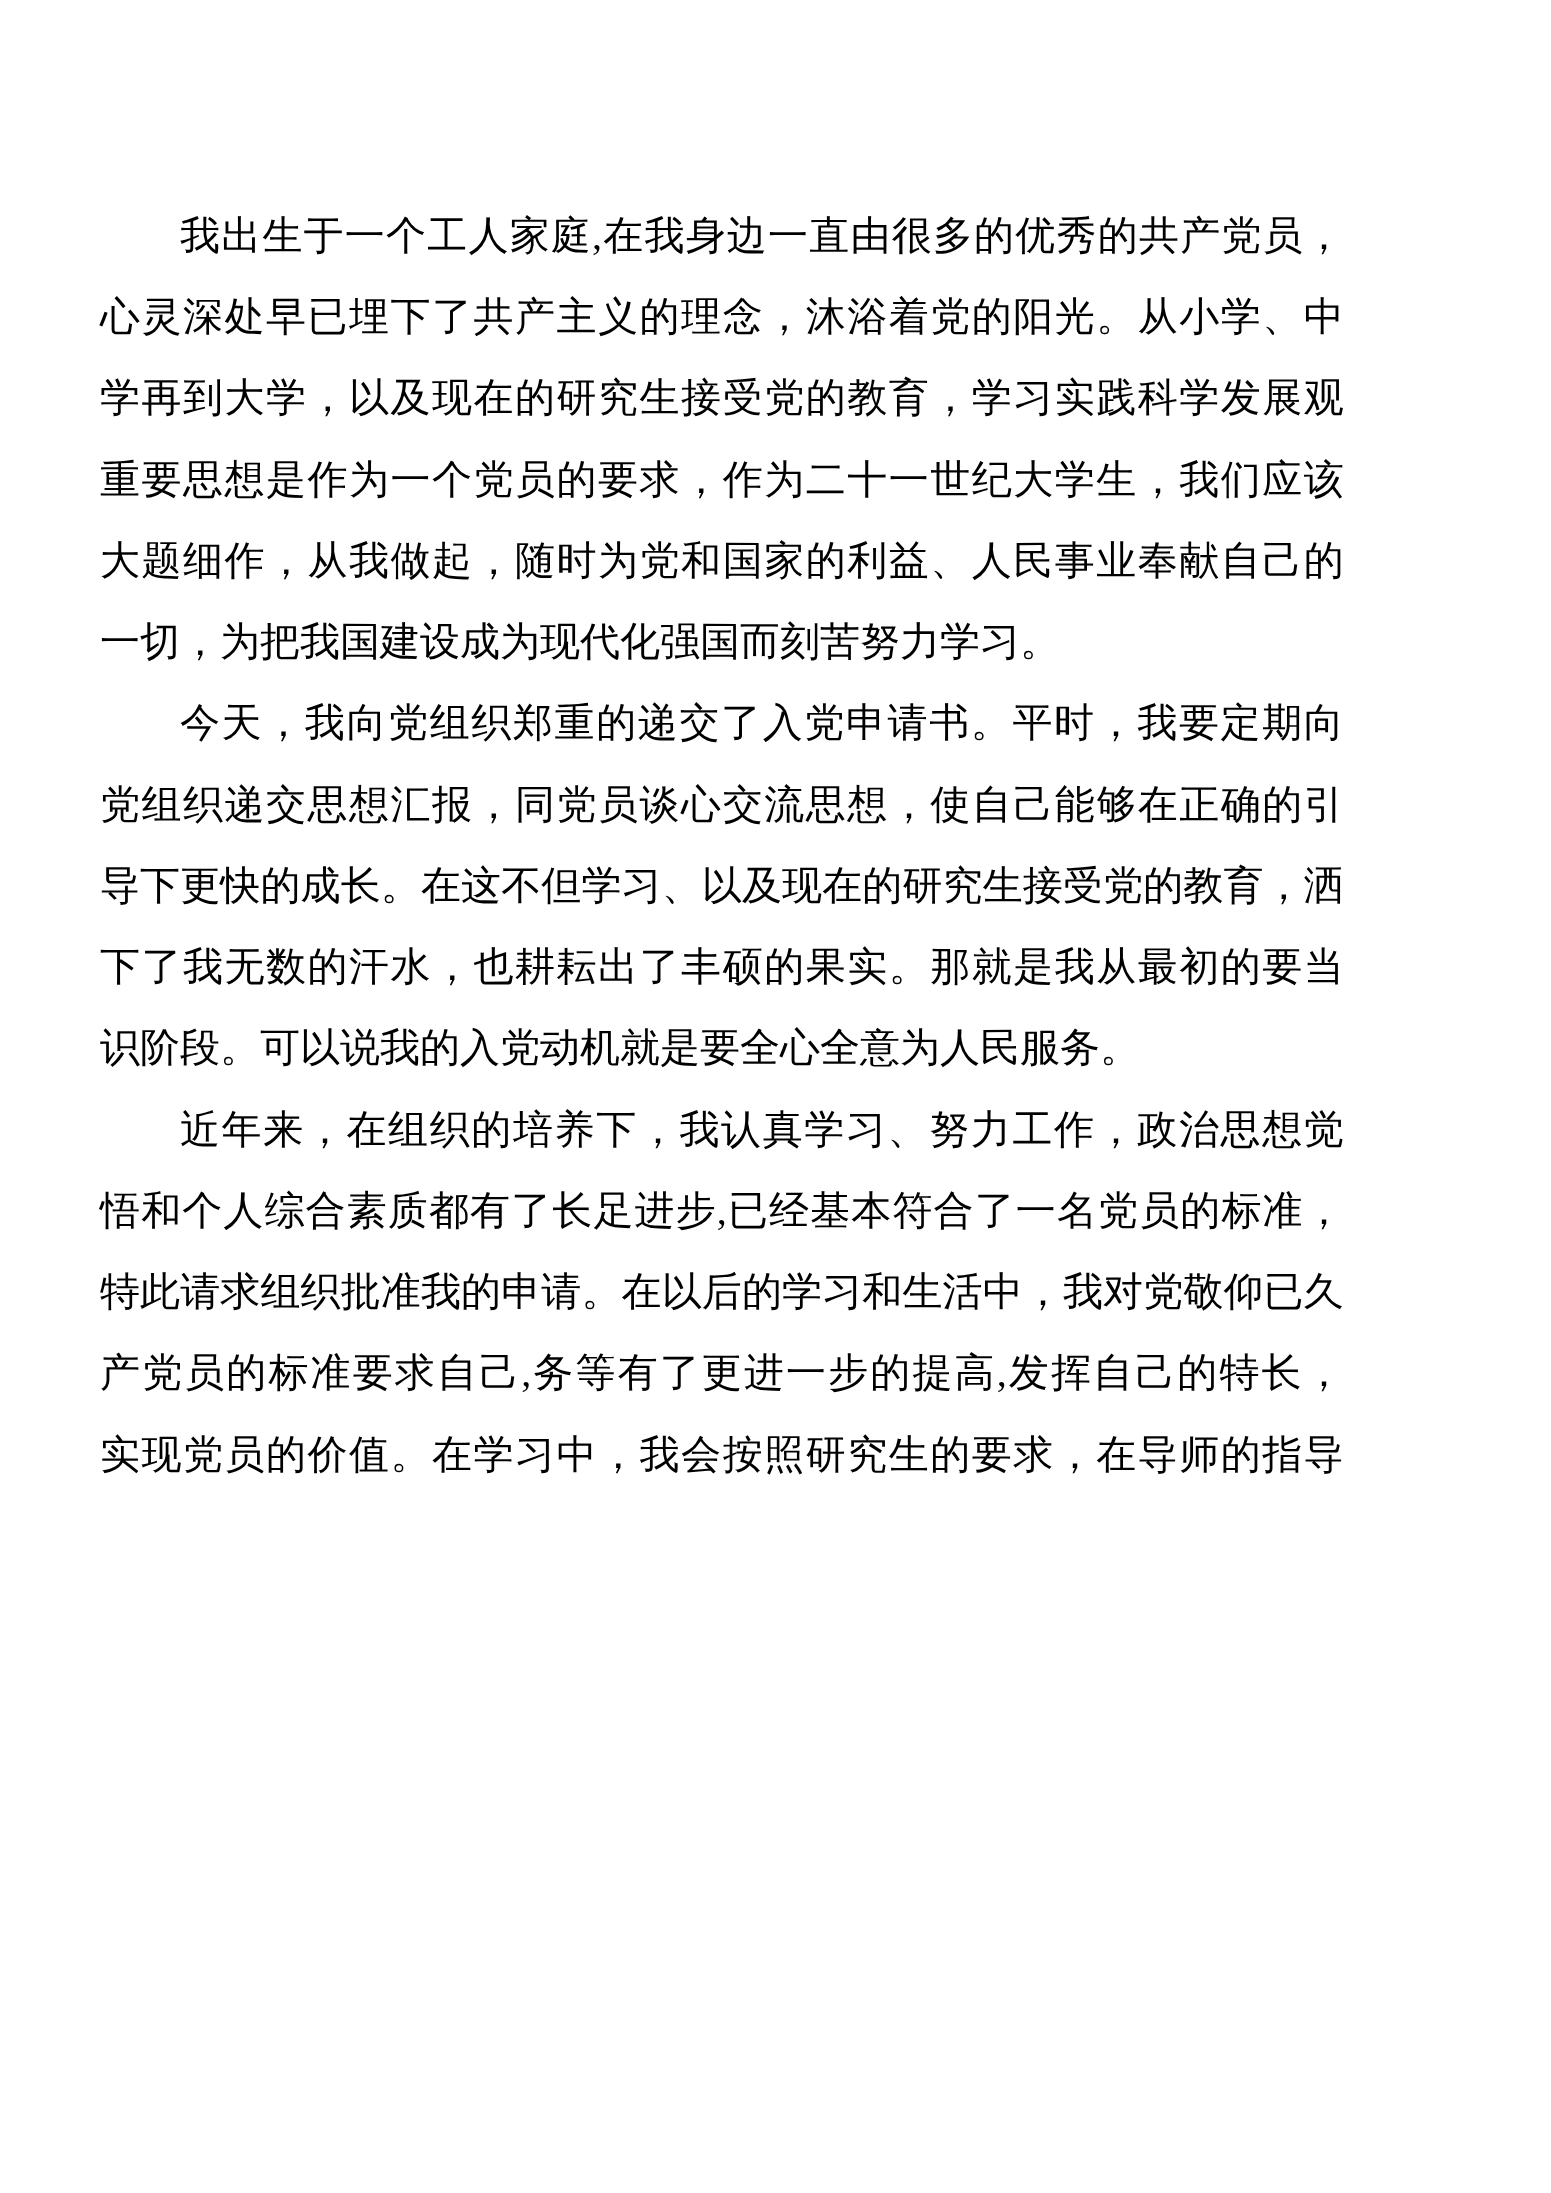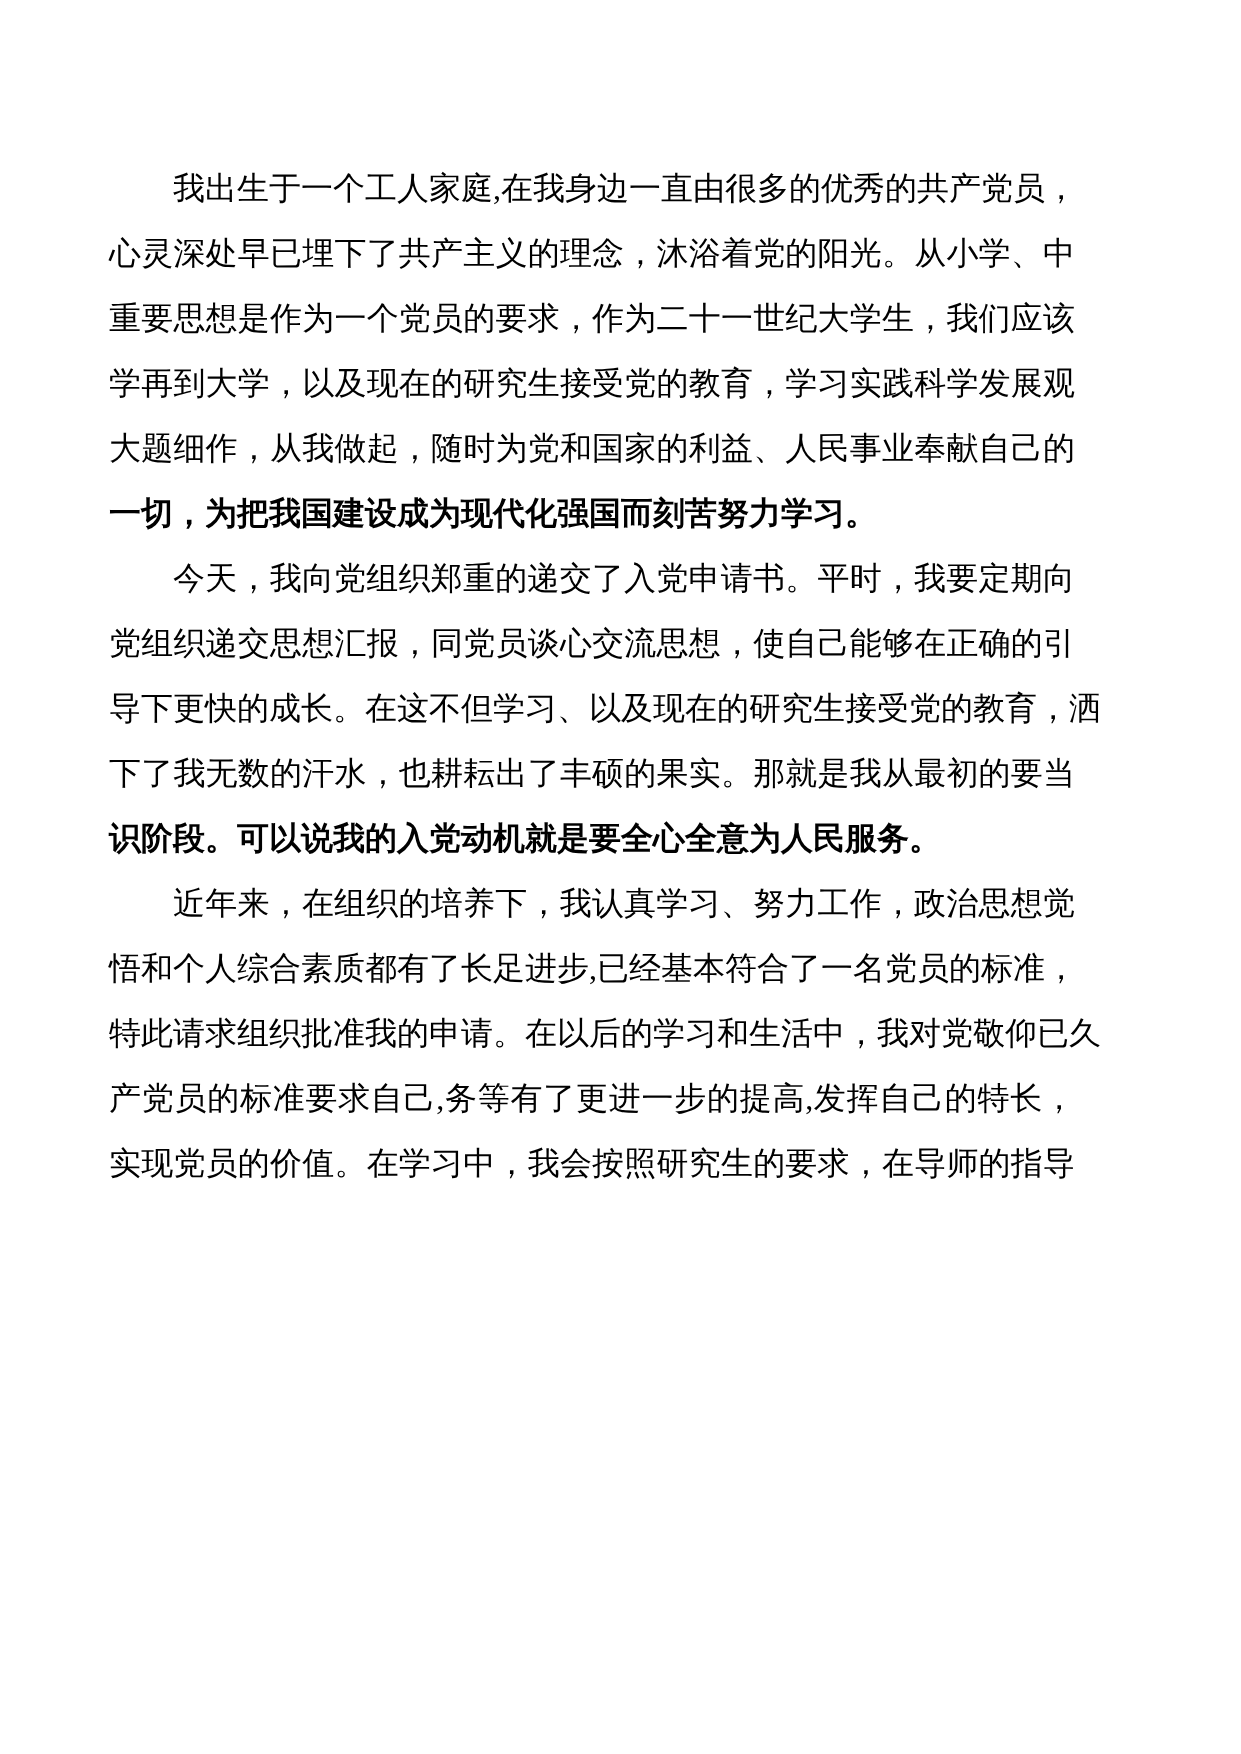--- a/index.html
+++ b/index.html
@@ -11,21 +11,21 @@
     width: 1241px;
     height: 1754px;
     overflow: hidden;
     font-family: "Liberation Serif", "DejaVu Serif", serif;
     color: #000000;
   }
   .page {
     box-sizing: border-box;
     width: 1241px;
     height: 1513px;
-    padding: 156px 166px 0 109px;
+    padding: 156px 166px 0 80px;
     background: #ffffff;
   }
   .paragraph {
     margin: 0;
     padding: 0;
   }
   .line {
     font-size: 32px;
     line-height: 65px;
     height: 65px;
@@ -35,34 +35,33 @@
     -moz-text-align-last: justify;
     color: #000000;
     letter-spacing: 0;
   }
   .line.indent {
     text-indent: 2em;
   }
   .line.para-end {
     text-align: center;
     text-align-last: left;
-    font-weight: bold;
     -moz-text-align-last: left;
   }
 </style>
 </head>
 <body>
 
 <div class="page">
 
   <div class="paragraph">
     <div class="line indent">我出生于一个工人家庭,在我身边一直由很多的优秀的共产党员，</div>
     <div class="line">心灵深处早已埋下了共产主义的理念，沐浴着党的阳光。从小学、中</div>
+    <div class="line">学再到大学，以及现在的研究生接受党的教育，学习实践科学发展观</div>
     <div class="line">重要思想是作为一个党员的要求，作为二十一世纪大学生，我们应该</div>
-    <div class="line">学再到大学，以及现在的研究生接受党的教育，学习实践科学发展观</div>
     <div class="line">大题细作，从我做起，随时为党和国家的利益、人民事业奉献自己的</div>
     <div class="line para-end">一切，为把我国建设成为现代化强国而刻苦努力学习。</div>
   </div>
 
 
   <div class="paragraph">
     <div class="line indent">今天，我向党组织郑重的递交了入党申请书。平时，我要定期向</div>
     <div class="line">党组织递交思想汇报，同党员谈心交流思想，使自己能够在正确的引</div>
     <div class="line">导下更快的成长。在这不但学习、以及现在的研究生接受党的教育，洒</div>
     <div class="line">下了我无数的汗水，也耕耘出了丰硕的果实。那就是我从最初的要当</div>

